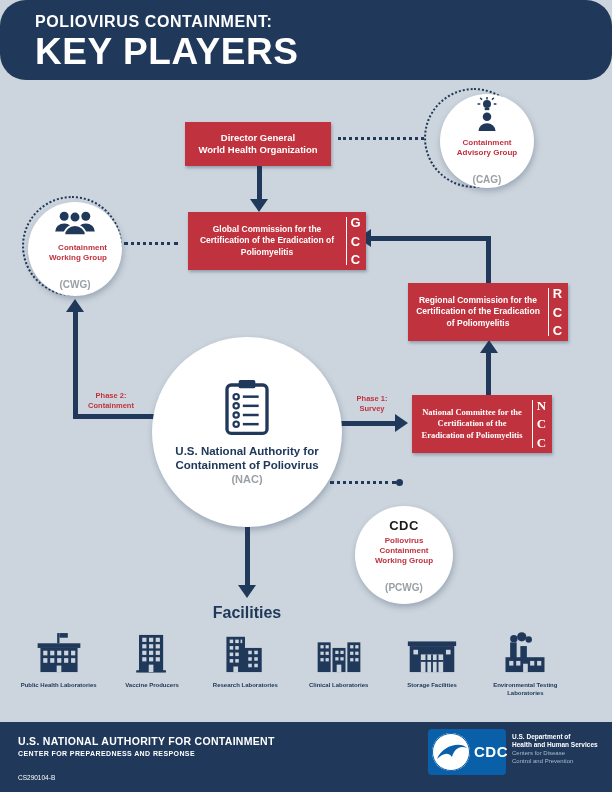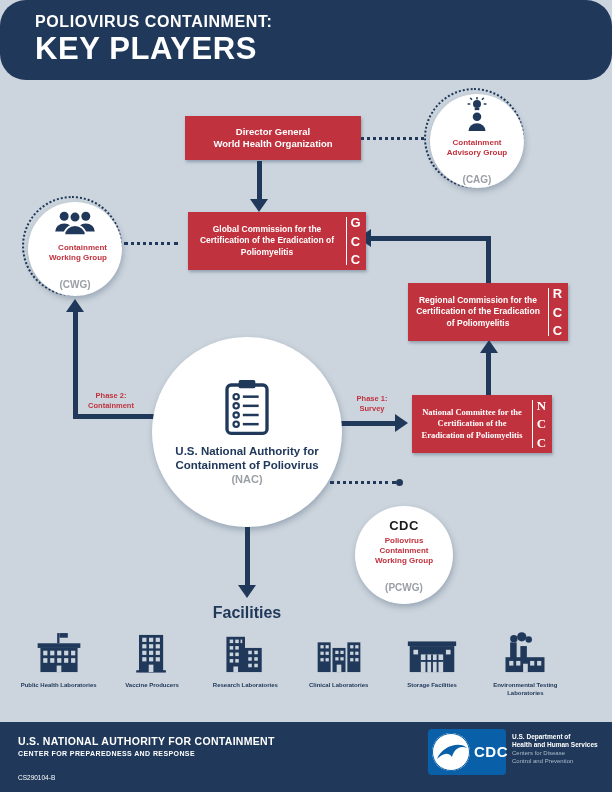--- a/index.html
+++ b/index.html
@@ -3,21 +3,21 @@
 <meta charset="utf-8">
 <style>
   * { margin:0; padding:0; box-sizing:border-box; }
   html,body { width:612px; height:792px; }
   body { font-family:"Liberation Sans", sans-serif; }
   .page { position:relative; width:612px; height:792px; background:#ccd5dd; overflow:hidden; }
 
   
   .hdr { position:absolute; top:0; left:0; width:100%; height:80px; background:#20395a; color:#fff;border-radius:26px; }
   .hdr .t1 { position:absolute; left:35px; top:13px; font-size:16px; font-weight:bold; letter-spacing:.6px; }
-  .hdr .t2 { position:absolute; left:35px; top:31px; font-size:31px; font-weight:bold; letter-spacing:.6px; }
+  .hdr .t2 { position:absolute; left:35px; top:31px; font-size:37px; font-weight:bold; letter-spacing:.6px; }
   .ftr { position:absolute; bottom:0; left:0; width:100%; height:70px; background:#20395a; color:#fff;padding-left:12px; }
   .f-org { position:absolute; left:18px; top:13px; font-size:10.5px; font-weight:bold; letter-spacing:.3px; }
   .f-center { position:absolute; left:18px; top:28px; font-size:7px; font-weight:bold; letter-spacing:.4px; }
   .f-doc { position:absolute; left:18px; top:52px; font-size:6.5px; }
   .f-logo { position:absolute; left:428px; top:7px; display:flex; }
   .cdc-box { position:relative; width:78px; height:46px; background:#0a60a8; border-radius:4px; }
   .cdc-seal { position:absolute; left:3px; top:3px; }
   .cdc-txt { position:absolute; left:46px; top:14px; font-size:15px; font-weight:bold; color:#fff; letter-spacing:.5px; }
   .hhs { margin-left:6px; padding-top:4px; }
   .hhs .b { font-size:6.5px; font-weight:bold; line-height:1.3; }
@@ -96,21 +96,21 @@
 
   <div class="phase" style="left:80px;top:391px;width:62px;">
     <span>Phase 2:</span>
     <span>Containment</span>
   </div>
   <div class="phase" style="left:344px;top:394px;width:56px;">
     <span>Phase 1:</span>
     <span>Survey</span>
   </div>
 
-  <div class="rbox" style="left:185px;top:116px;width:176px;height:44px;">
+  <div class="rbox" style="left:185px;top:122px;width:146px;height:44px;">
     <div class="txt" style="font-size:9.5px;flex-direction:column;">
       <span>Director General</span>
       <span>World Health Organization</span>
     </div>
   </div>
 
   <div class="rbox" style="left:188px;top:212px;width:178px;height:58px;">
     <div class="txt" style="font-size:8.5px;">Global Commission for the Certification of the Eradication of Poliomyelitis</div>
     <div class="sep"></div>
     <div class="ltr">
@@ -134,21 +134,21 @@
     <div class="txt" style="font-size:8.5px;">National Committee for the Certification of the Eradication of Poliomyelitis</div>
     <div class="sep"></div>
     <div class="ltr">
       <span>N</span>
       <span>C</span>
       <span>C</span>
     </div>
   </div>
 
   <div class="ring" style="left:424px;top:88px;width:100px;height:100px;"></div>
-  <div class="bubble" style="left:430px;top:94px;width:94px;height:94px;align-items:center;">
+  <div class="bubble" style="left:440px;top:94px;width:94px;height:94px;align-items:center;">
     <span>
       <svg viewBox="0 0 36 44" width="28" height="34">
         <g stroke="#20395a" stroke-width="2" stroke-linecap="round">
           <line x1="18" y1="0.8" x2="18" y2="2.5"></line>
             <line x1="8.5" y1="9" x2="6.5" y2="9"></line>
           <line x1="27.5" y1="9" x2="29.5" y2="9"></line>
             <line x1="11" y1="3" x2="9.7" y2="1.7"></line>
           <line x1="25" y1="3" x2="26.3" y2="1.7"></line>
         </g>
         <circle cx="18" cy="9" r="5.2" class="nicon"></circle>

